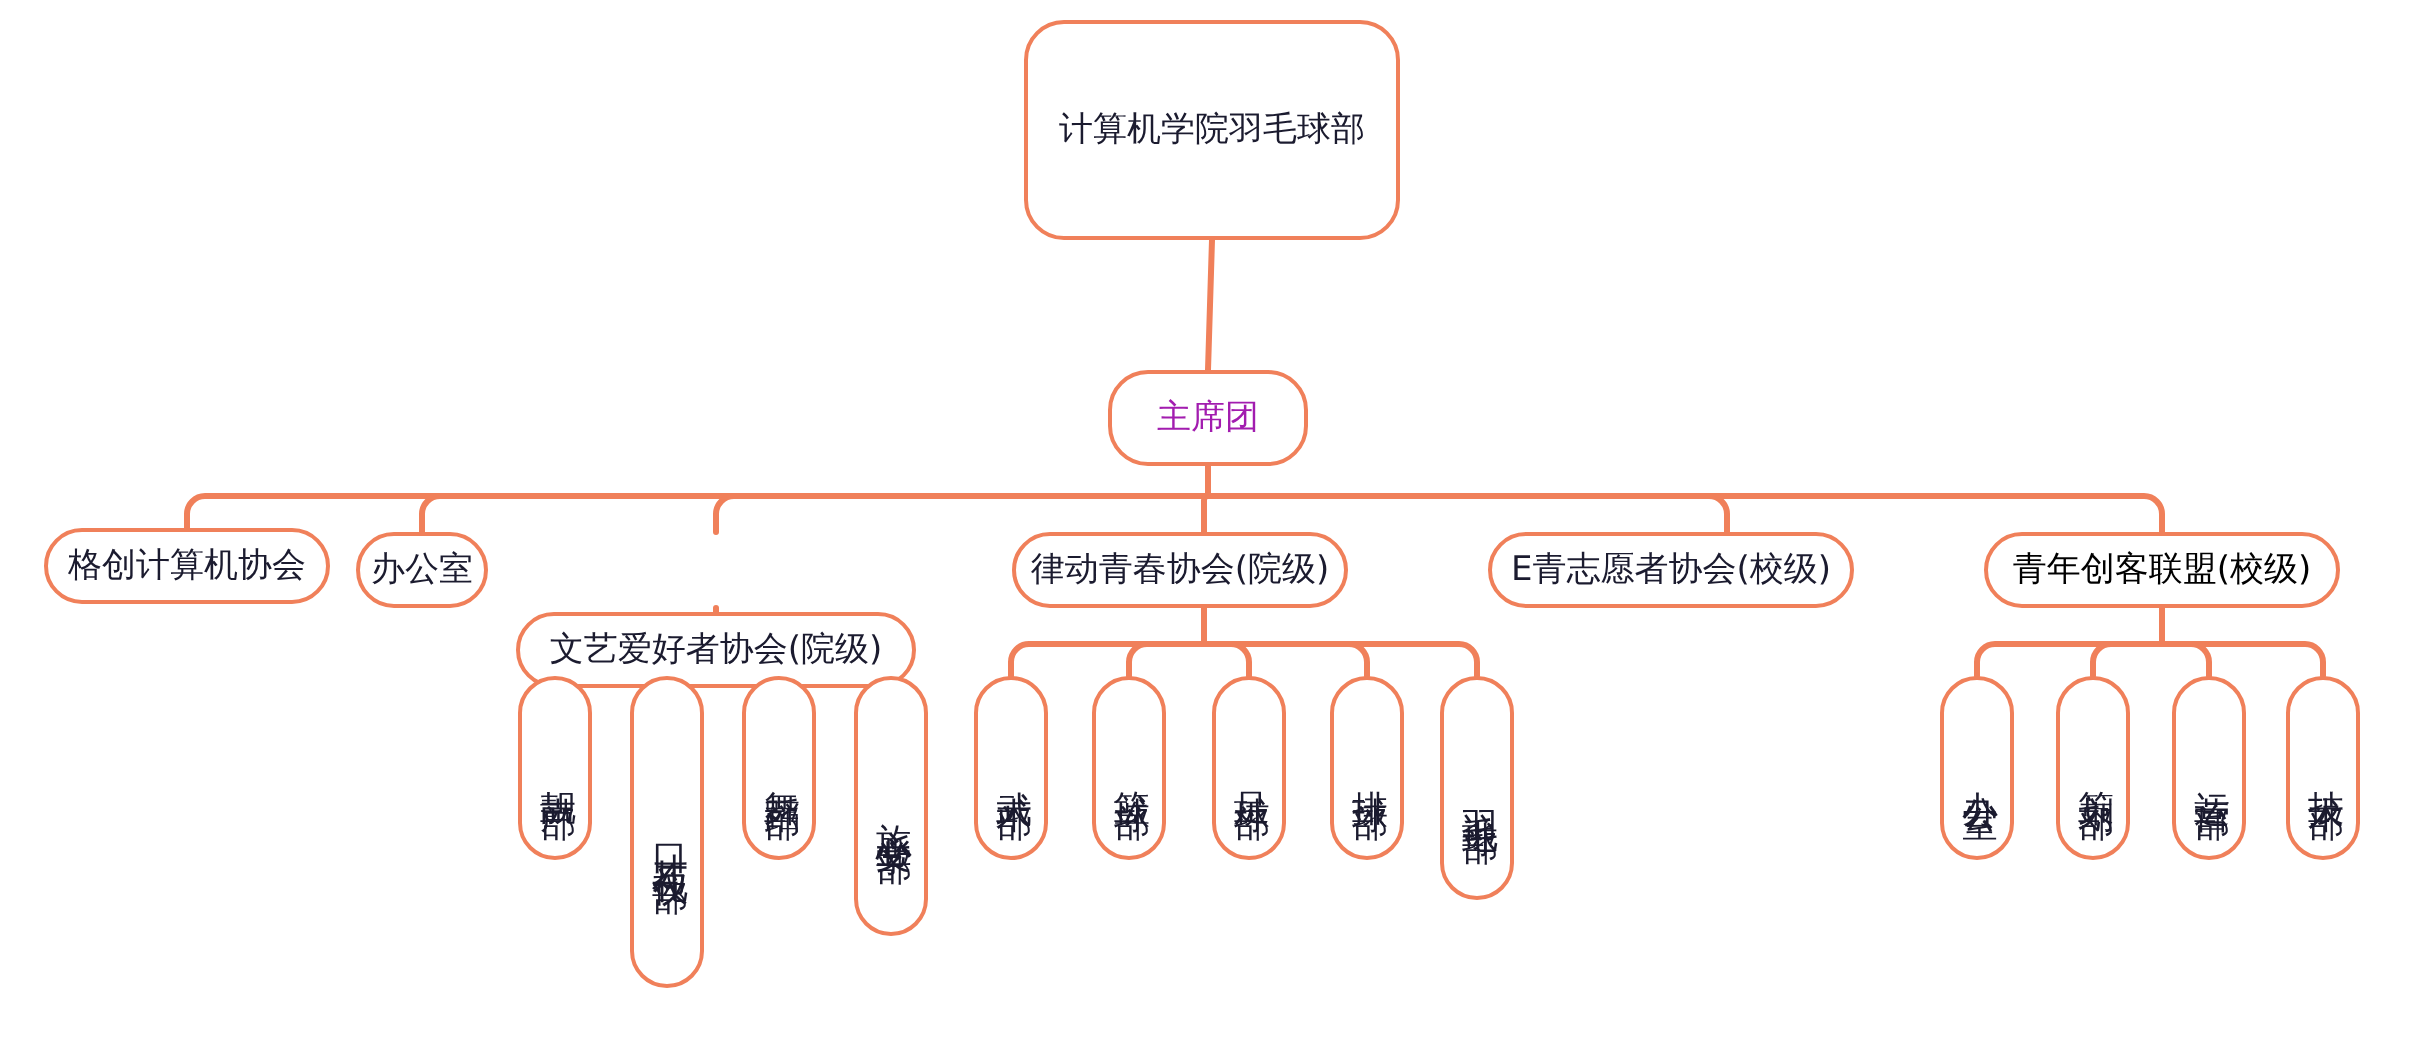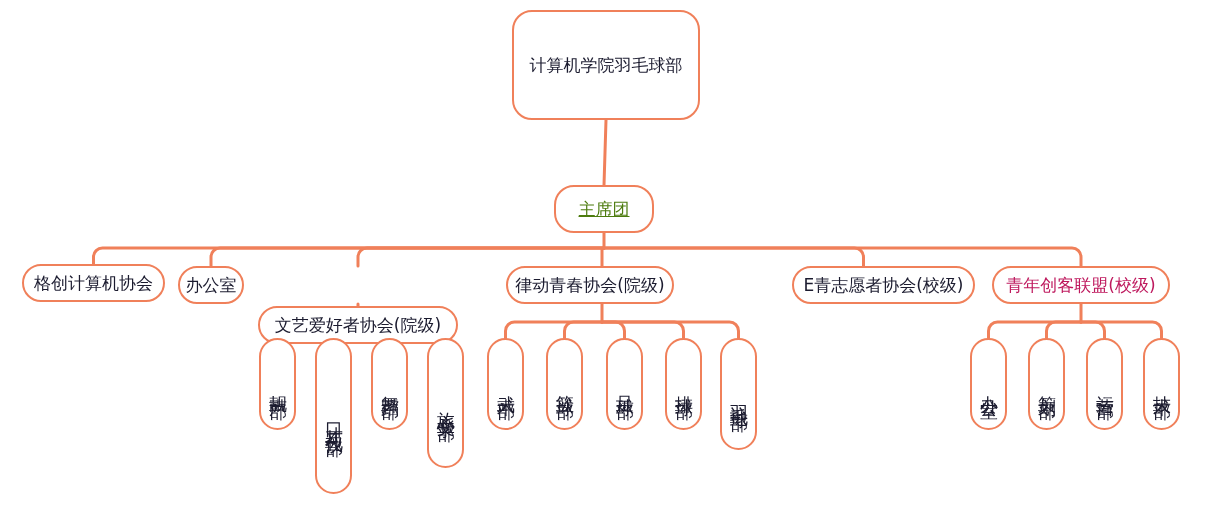--- a/index.html
+++ b/index.html
@@ -85,39 +85,39 @@
       <path d="M 1081 322 L 997.5 322 A 9 9 0 0 0 988.5 331 L 988.5 338" fill="none" stroke="#F0805A" stroke-width="3" stroke-linecap="round" stroke-linejoin="round"></path>
       <path d="M 1081 322 L 1055.5 322 A 9 9 0 0 0 1046.5 331 L 1046.5 338" fill="none" stroke="#F0805A" stroke-width="3" stroke-linecap="round" stroke-linejoin="round"></path>
       <path d="M 1081 322 L 1095.5 322 A 9 9 0 0 1 1104.5 331 L 1104.5 338" fill="none" stroke="#F0805A" stroke-width="3" stroke-linecap="round" stroke-linejoin="round"></path>
       <path d="M 1081 322 L 1152.5 322 A 9 9 0 0 1 1161.5 331 L 1161.5 338" fill="none" stroke="#F0805A" stroke-width="3" stroke-linecap="round" stroke-linejoin="round"></path>
     </svg>
 <div class="node h multi" style="left: 512px; top: 10px; width: 188px; height: 110px; border-color: rgb(240, 128, 90); background: rgb(255, 255, 255); color: rgb(27, 27, 47);">
       <span>计算机学院</span>
       <br>
       <span>羽毛球部</span>
     </div>
-    <div class="node h" style="left: 554px; top: 185px; width: 100px; height: 48px; border-color: rgb(240, 128, 90); background: rgb(255, 255, 255); color: #4d7c0f; text-decoration: underline;">
+    <div class="node h" style="left: 554px; top: 185px; width: 100px; height: 48px; border-color: rgb(240, 128, 90); background: rgb(255, 255, 255); color: #a21caf;">
       <span>主席团</span>
     </div>
     <div class="node h" style="left: 22px; top: 264px; width: 143px; height: 38px; border-color: rgb(240, 128, 90); background: rgb(255, 255, 255); color: rgb(27, 27, 47);">
       <span>格创计算机协会</span>
     </div>
     <div class="node h" style="left: 178px; top: 266px; width: 66px; height: 38px; border-color: rgb(240, 128, 90); background: rgb(255, 255, 255); color: rgb(27, 27, 47);">
       <span>办公室</span>
     </div>
     <div class="node h" style="left: 258px; top: 266px; width: 200px; height: 38px; border-color: rgb(240, 128, 90); background: rgb(255, 255, 255); color: rgb(27, 27, 47); margin-top: 40px;">
       <span>文艺爱好者协会(院级)</span>
     </div>
     <div class="node h" style="left: 506px; top: 266px; width: 168px; height: 38px; border-color: rgb(240, 128, 90); background: rgb(255, 255, 255); color: rgb(27, 27, 47);">
       <span>律动青春协会(院级)</span>
     </div>
-    <div class="node h" style="left: 792px; top: 266px; width: 183px; height: 38px; border-color: rgb(240, 128, 90); background: rgb(255, 255, 255); color: rgb(27, 27, 47);">
+    <div class="node h" style="left: 744px; top: 266px; width: 183px; height: 38px; border-color: rgb(240, 128, 90); background: rgb(255, 255, 255); color: rgb(27, 27, 47);">
       <span>E青志愿者协会(校级)</span>
     </div>
-    <div class="node h" style="left: 992px; top: 266px; width: 178px; height: 38px; border-color: rgb(240, 128, 90); background: rgb(255, 255, 255); color: #be185d;">
+    <div class="node h" style="left: 992px; top: 266px; width: 178px; height: 38px; border-color: rgb(240, 128, 90); background: rgb(255, 255, 255); color: #000000;">
       <span>青年创客联盟(校级)</span>
     </div>
     <div class="node v" style="left: 259px; top: 338px; width: 37px; height: 92px; border-color: rgb(240, 128, 90); background: rgb(255, 255, 255); color: rgb(27, 27, 47);">
       <span>靓声部</span>
     </div>
     <div class="node v" style="left: 315px; top: 338px; width: 37px; height: 156px; border-color: rgb(240, 128, 90); background: rgb(255, 255, 255); color: rgb(27, 27, 47);">
       <span>口才与礼仪部</span>
     </div>
     <div class="node v" style="left: 371px; top: 338px; width: 37px; height: 92px; border-color: rgb(240, 128, 90); background: rgb(255, 255, 255); color: rgb(27, 27, 47);">
       <span>舞蹈部</span>

